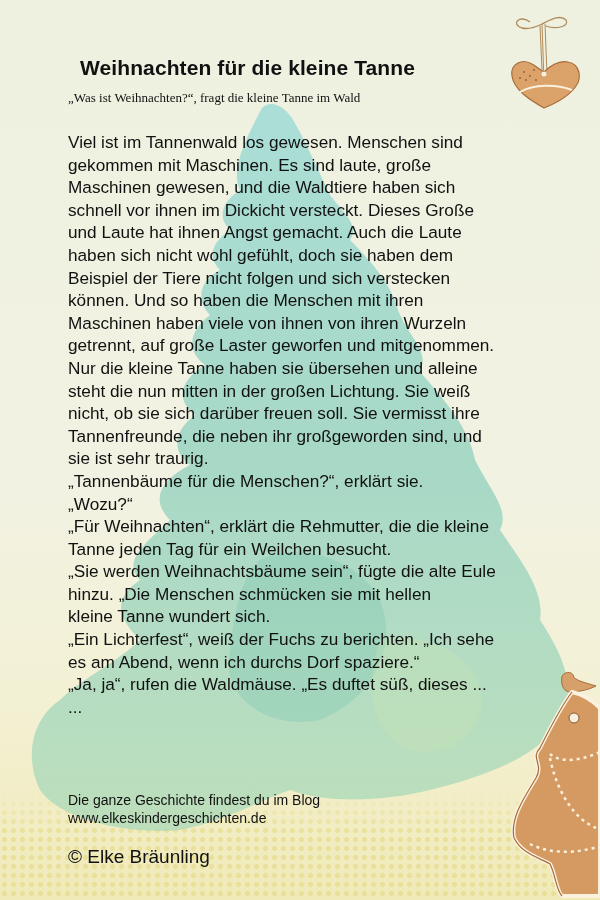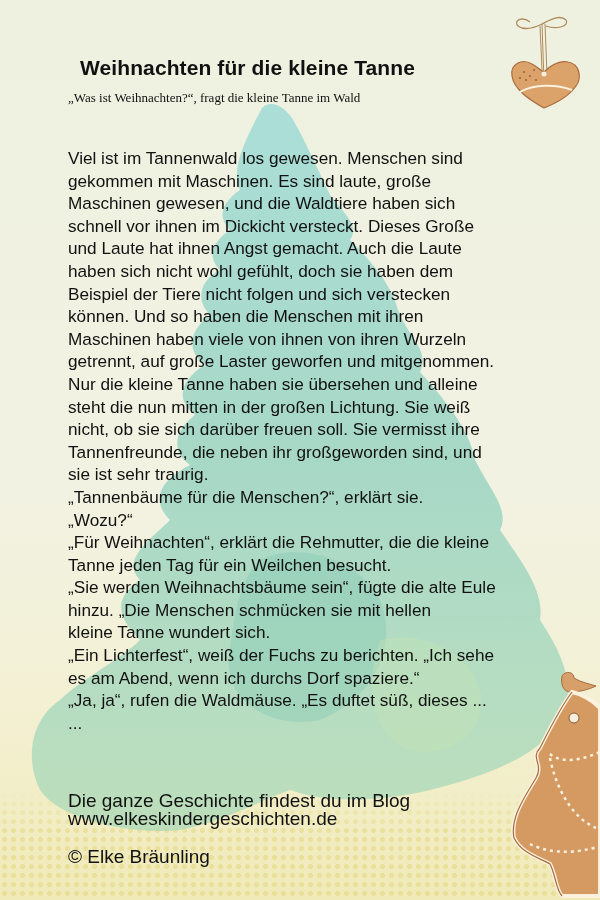--- a/index.html
+++ b/index.html
@@ -27,26 +27,26 @@
     .title {
       position: absolute; top: 56px; left: 0;
       font-size: 21px; font-weight: bold; letter-spacing: 0.1px; white-space: nowrap; margin-left: 12px;
     }
     .subtitle {
       position: absolute; top: 90px; left: 0;
       font-size: 13px; white-space: nowrap; font-family: Liberation Serif, serif;
     }
     .story {
       position: absolute; top: 131px; left: 0;
-      font-size: 17.2px; line-height: 22.6px; margin-top: 16px;
+      font-size: 17.2px; line-height: 22.6px;
     }
     .story .line { display: block; white-space: nowrap; }
     .footer {
       position: absolute; top: 792px; left: 0;
-      font-size: 19px; line-height: 17.5px;
+      font-size: 14px; line-height: 17.5px;
     }
     .footer .line { display: block; white-space: nowrap; }
     .copyright {
       position: absolute; top: 846px; left: 0; font-size: 19px; white-space: nowrap;
     }
     .ornament { position: absolute; }
   </style>
 </head>
 <body>
 

